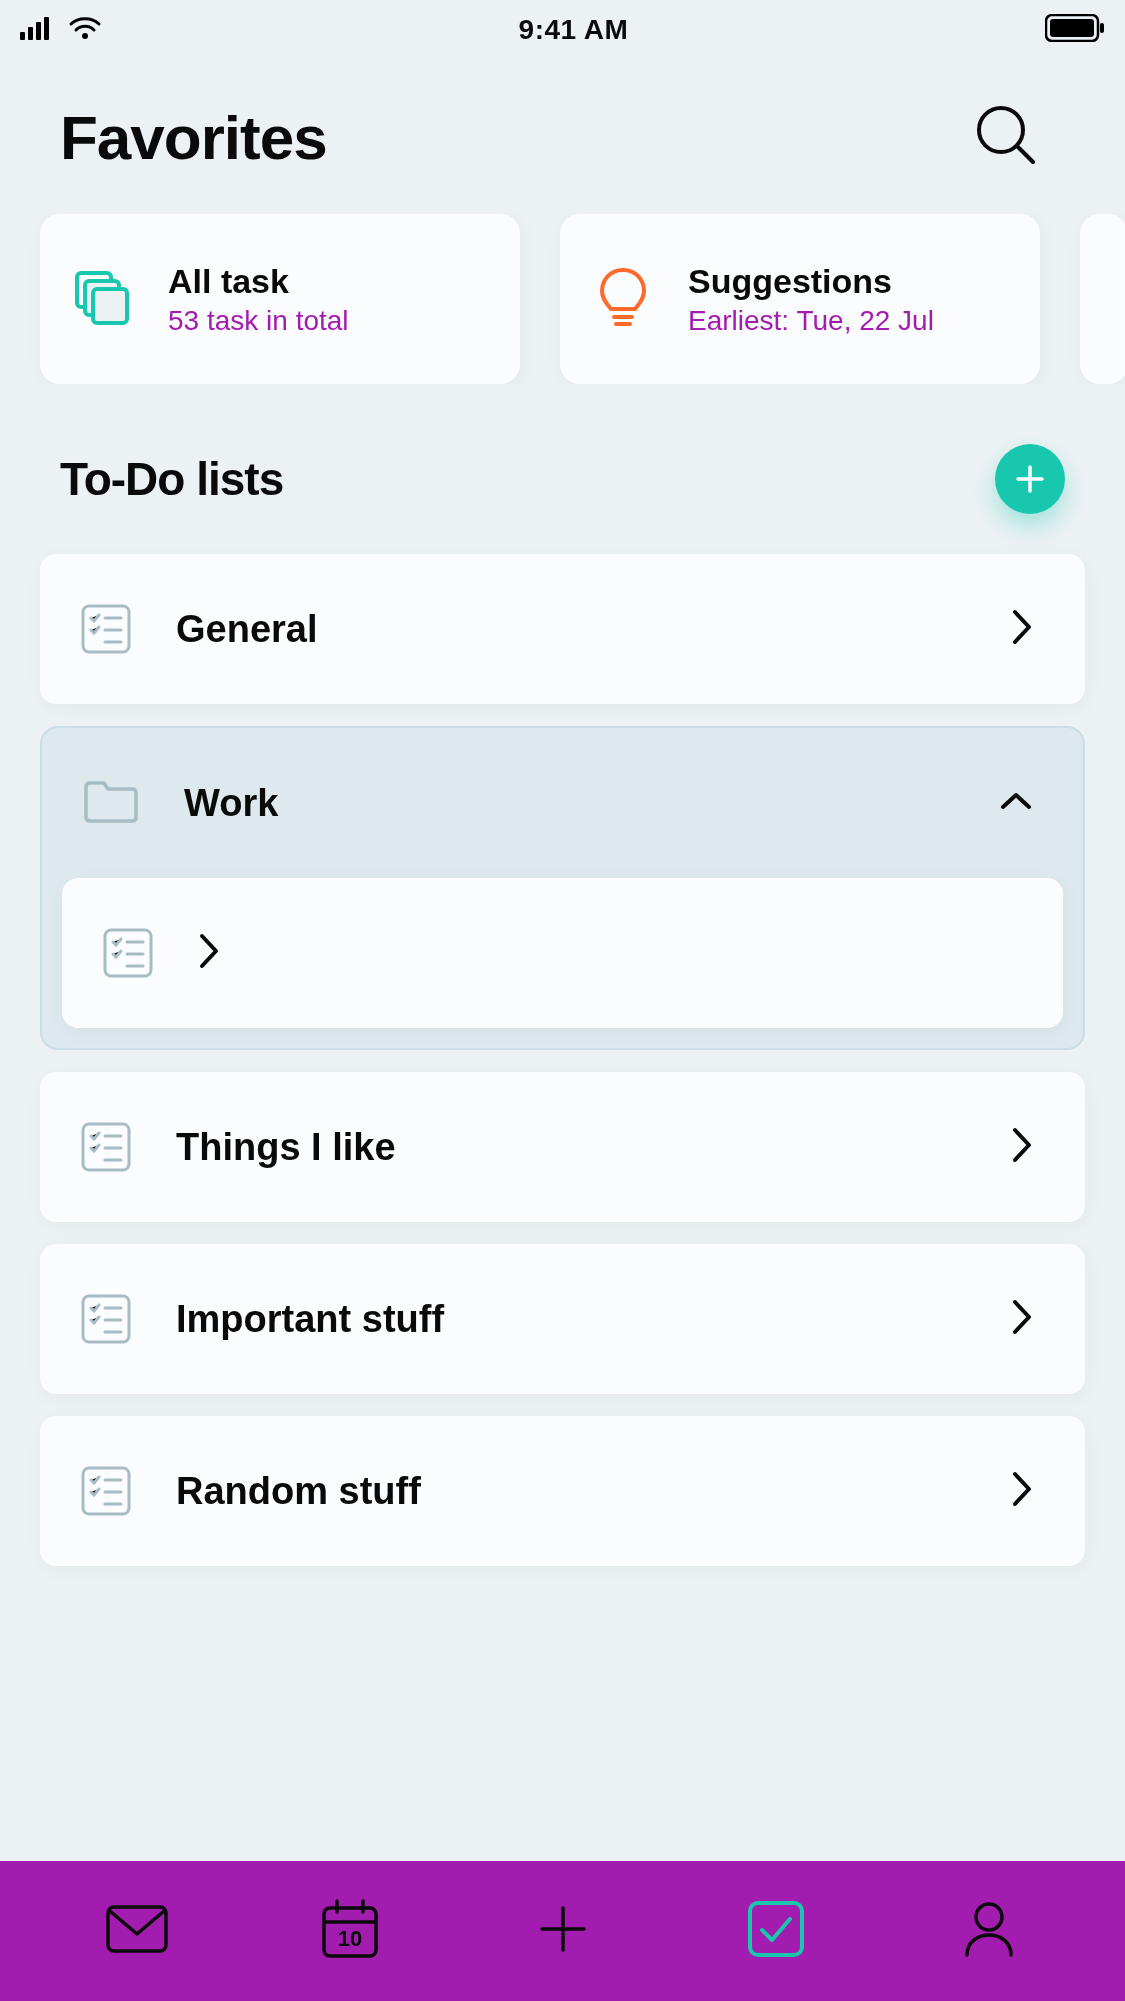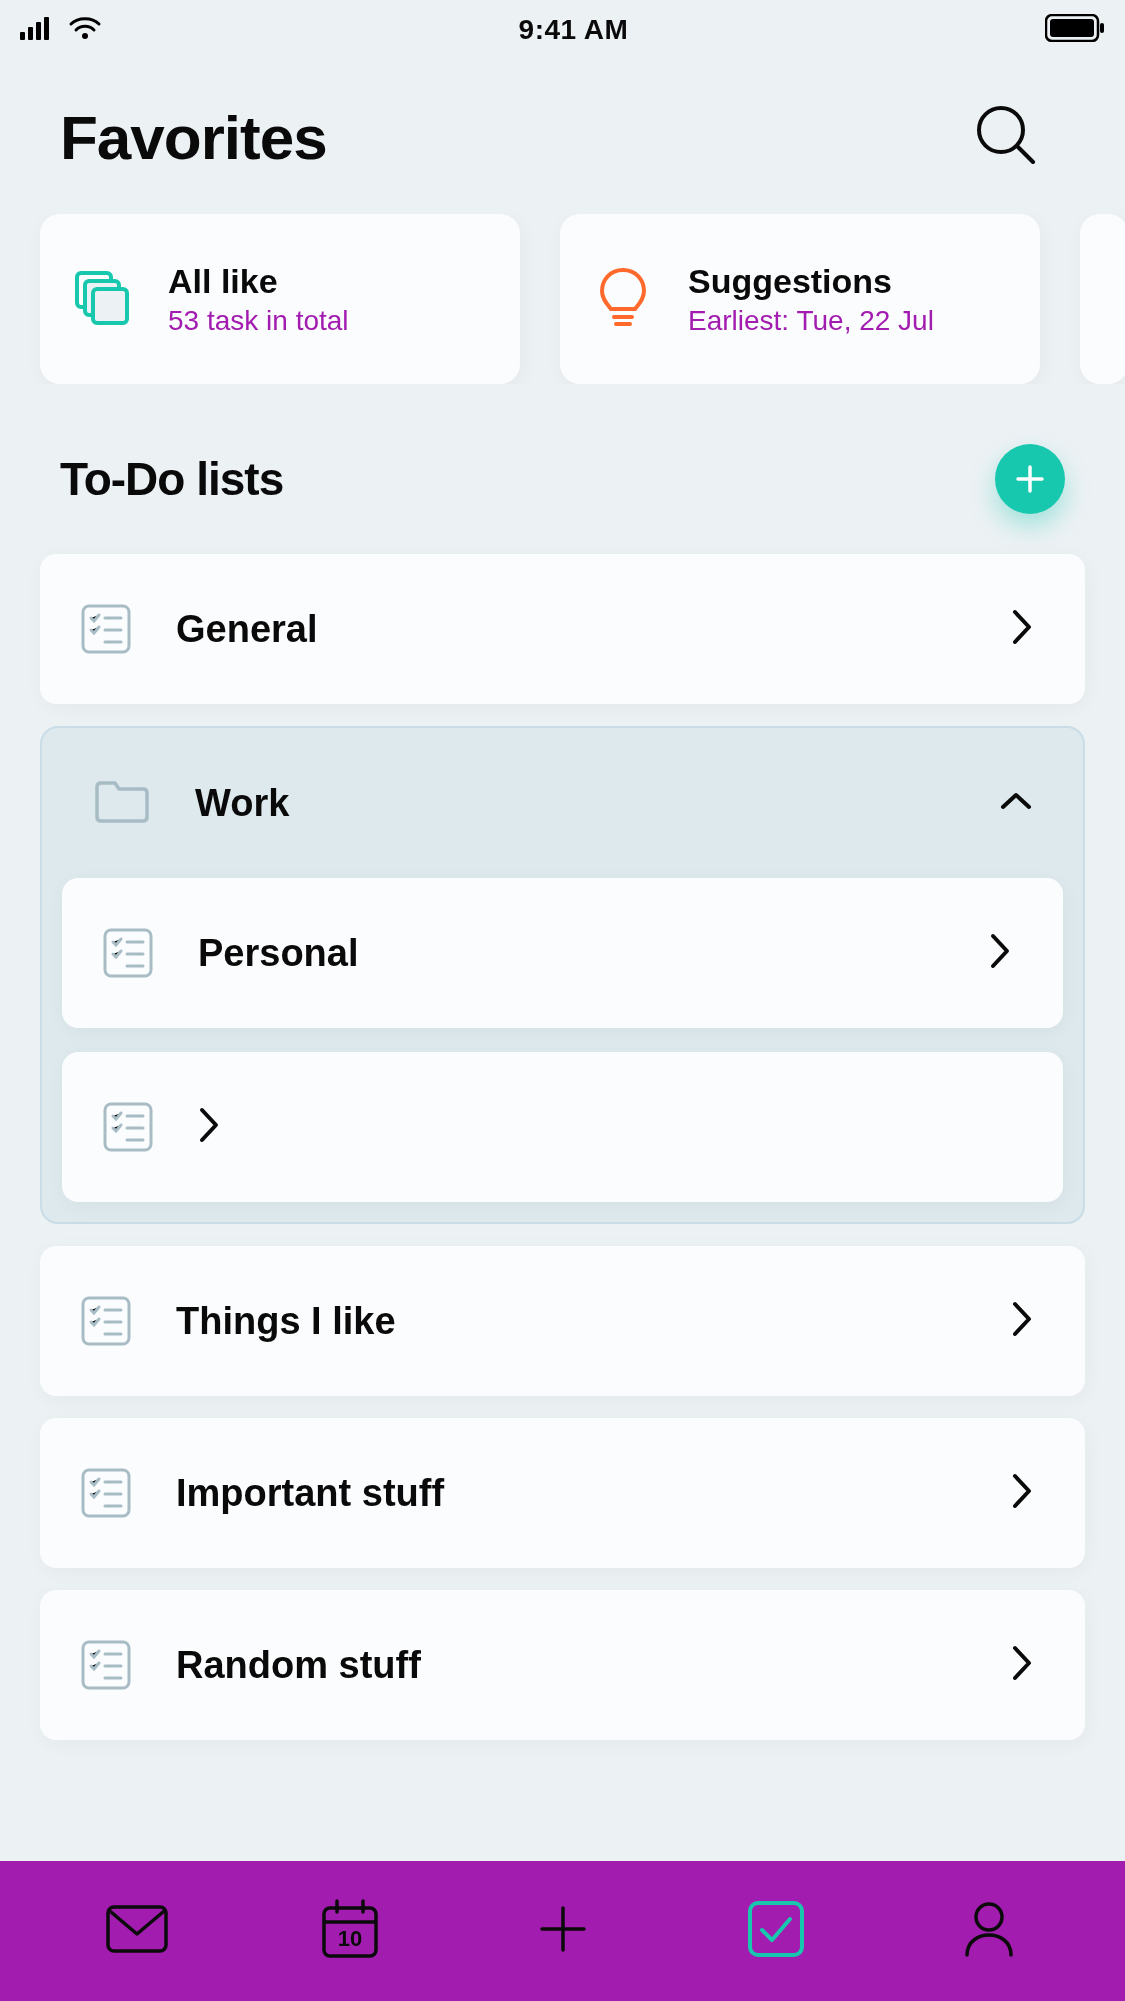--- a/index.html
+++ b/index.html
@@ -92,21 +92,21 @@
   .folder-group {
     border: 2px solid #C8DDE6;
     border-radius: 18px;
     background: #DEE9EE;
     padding-bottom: 20px;
   }
   .folder-head {
     height: 150px;
     display:flex;
     align-items:center;
-    padding: 0 50px 0 51px;
+    padding: 0 50px 0 40px;
     gap: 44px;
   }
   .folder-head .label { font-size: 38px; font-weight: 700; flex:1; }
   .folder-children { display:flex; flex-direction:column; gap:24px; padding: 0 20px; }
 
   
   .tabbar {
     position:absolute;
     bottom:0; left:0; right:0;
     height: 140px;
@@ -170,21 +170,21 @@
     <div class="icon-wrap">
       <svg width="64" height="64" viewBox="0 0 64 64">
           <g fill="none" stroke="#18C8AE" stroke-width="4" stroke-linejoin="round">
             <rect x="6" y="6" width="34" height="34" rx="4"></rect>
             <rect x="14" y="14" width="34" height="34" rx="4" fill="#ECF1F4"></rect>
             <rect x="22" y="22" width="34" height="34" rx="4" fill="#ECF1F4"></rect>
           </g>
         </svg>
     </div>
     <div class="texts">
-      <div class="title">All like</div>
+      <div class="title">All task</div>
       <div class="subtitle">53 task in total</div>
     </div>
   </div>
   <div class="fav-card">
     <div class="icon-wrap">
       <svg width="54" height="66" viewBox="0 0 54 66">
           <g fill="none" stroke="#FF6A2C" stroke-width="4" stroke-linecap="round">
             <path d="M27 4 C14 4 6 14 6 25 C6 33 11 38 15 43 L39 43 C43 38 48 33 48 25 C48 14 40 4 27 4 Z"></path>
             <line x1="18" y1="51" x2="36" y2="51"></line>
             <line x1="20" y1="58" x2="34" y2="58"></line>
@@ -242,40 +242,20 @@
           </svg>
       </span>
       <div class="label">Work</div>
       <span>
         <svg width="34" height="22" viewBox="0 0 34 22">
             <path d="M4 17 L17 5 L30 17" fill="none" stroke="#0A0A0A" stroke-width="4" stroke-linecap="round" stroke-linejoin="round"></path>
           </svg>
       </span>
     </div>
     <div class="folder-children">
-      <div class="list-row">
-        <span class="row-icon">
-          <svg width="52" height="52" viewBox="0 0 52 52">
-              <rect x="3" y="3" width="46" height="46" rx="6" fill="none" stroke="#A8BCC5" stroke-width="3"></rect>
-              <g stroke="#A8BCC5" stroke-width="3" stroke-linecap="round">
-                <path d="M11 15 l3 3 l5 -6"></path>
-                <line x1="25" y1="15" x2="41" y2="15"></line>
-                <path d="M11 27 l3 3 l5 -6"></path>
-                <line x1="25" y1="27" x2="41" y2="27"></line>
-                <line x1="25" y1="39" x2="41" y2="39"></line>
-              </g>
-            </svg>
-        </span>
-        <div class="label">Personal</div>
-        <span>
-          <svg width="24" height="38" viewBox="0 0 24 38">
-              <path d="M4 4 L18 19 L4 34" fill="none" stroke="#0A0A0A" stroke-width="4" stroke-linecap="round" stroke-linejoin="round"></path>
-            </svg>
-        </span>
-      </div>
       <div class="list-row">
         <span class="row-icon">
           <svg width="52" height="52" viewBox="0 0 52 52">
               <rect x="3" y="3" width="46" height="46" rx="6" fill="none" stroke="#A8BCC5" stroke-width="3"></rect>
               <g stroke="#A8BCC5" stroke-width="3" stroke-linecap="round">
                 <path d="M11 15 l3 3 l5 -6"></path>
                 <line x1="25" y1="15" x2="41" y2="15"></line>
                 <path d="M11 27 l3 3 l5 -6"></path>
                 <line x1="25" y1="27" x2="41" y2="27"></line>
                 <line x1="25" y1="39" x2="41" y2="39"></line>

